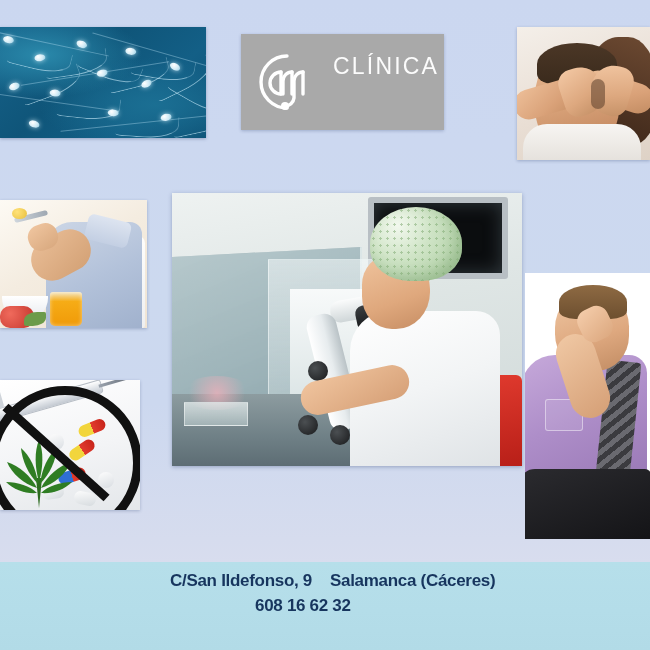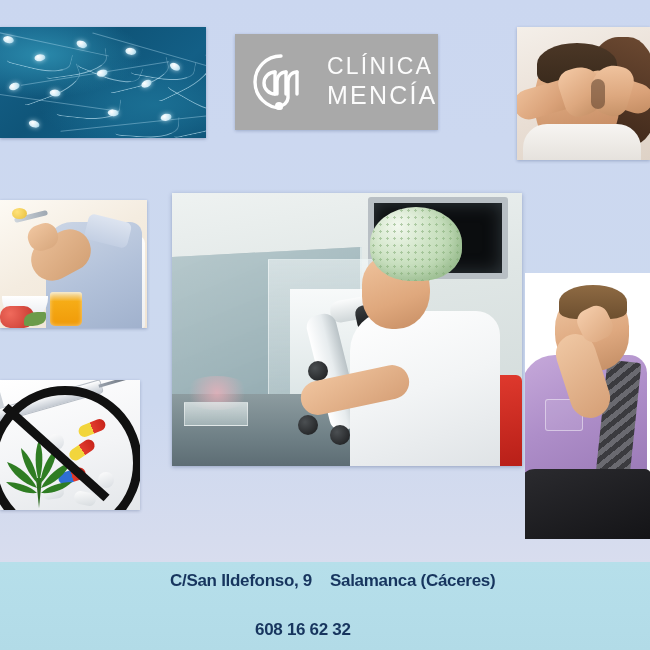--- a/index.html
+++ b/index.html
@@ -62,21 +62,21 @@
   .cp-hand{position:absolute;background:linear-gradient(160deg,#f3c8a4 0%,#dda87f 60%,#c28e64 100%);}
   .cp-h1{left:44px;top:40px;width:42px;height:48px;border-radius:14px 22px 22px 14px;transform:rotate(-18deg);}
   .cp-h2{left:74px;top:38px;width:40px;height:50px;border-radius:22px 14px 14px 22px;transform:rotate(16deg);}
   .cp-gap{position:absolute;left:74px;top:52px;width:14px;height:30px;border-radius:7px;
      background:rgba(90,60,40,.55);}
   .cp-eye{position:absolute;width:12px;height:6px;border-radius:50%;background:#4a3a2c;}
   .cp-mouth{position:absolute;left:58px;top:104px;width:34px;height:12px;border-radius:0 0 16px 16px;
      background:linear-gradient(180deg,#fdfdfb 0%,#dfd8d2 100%);}
 
   
-  #logo-panel{position:absolute;left:235px;top:34px;width:203px;height:96px;
+  #logo-panel{position:absolute;left:241px;top:34px;width:203px;height:96px;
      background:#a9a9a9;box-shadow:0 1px 3px rgba(40,60,110,.28);}
   #logo-mark{position:absolute;left:14px;top:14px;width:70px;height:68px;}
   #logo-text{position:absolute;left:92px;top:18px;color:#ffffff;}
   #logo-text .l1,#logo-text .l2{
      font-family:"Liberation Sans", sans-serif;
      font-size:23px;letter-spacing:2.2px;line-height:29px;font-weight:400;
      color:#fcfcfc;
   }
   #logo-text .l2{font-size:25px;}
 
@@ -212,21 +212,21 @@
      background:linear-gradient(180deg,#b6dfea 0%,#b4dde9 55%,#b2dbe7 100%);}
   #footer-lines{position:absolute;left:0;top:6px;width:650px;}
   .fline{display:flex;justify-content:center;align-items:baseline;
      color:#17355e;font-weight:bold;font-size:17px;line-height:25px;
      font-family:"Liberation Sans", sans-serif;
      letter-spacing:-0.3px;}
   .fline .street{text-align:right;}
   .fline .city{text-align:left;}
   .f1 .street{width:172px;} .f1 .city{width:150px;padding-left:18px;}
   .f2 .street{width:172px;} .f2 .city{width:180px;padding-left:18px;}
-  .f3 .phone{width:172px;text-align:left;padding-left:32px;margin-top:24px;}
+  .f3 .phone{width:172px;text-align:left;padding-left:32px;}
   .f3 .web{width:230px;text-align:left;padding-left:14px;}
 </style>
 </head>
 <body>
 
 <div id="page">
 
   <div class="photo" id="photo-sperm">
     <div class="inner">
       <div class="sperm-bg"></div>
@@ -296,21 +296,20 @@
           <path d="M37 24 A9 9 0 0 0 28 33 L28 46"></path>
           <path d="M37 24 L37 46"></path>
           <path d="M48 24 A9 9 0 0 0 39 33 L39 50 A9 9 0 0 1 30 58"></path>
           <path d="M48 24 L48 46"></path>
         </g>
         <circle cx="30" cy="58" r="4" fill="#ffffff"></circle>
       </svg>
     </div>
     <div id="logo-text">
       <div class="l1">CLÍNICA</div>
-      <div class="l2">MENCÍA</div>
     </div>
   </div>
 
   <div class="photo" id="photo-couple">
     <div class="inner">
       <div class="cp-wall"></div>
       <div class="cp-womanhair"></div>
       <div class="cp-manhead"></div>
       <div class="cp-hair"></div>
       <div class="cp-eye" style="left:40px;top:66px;"></div>

